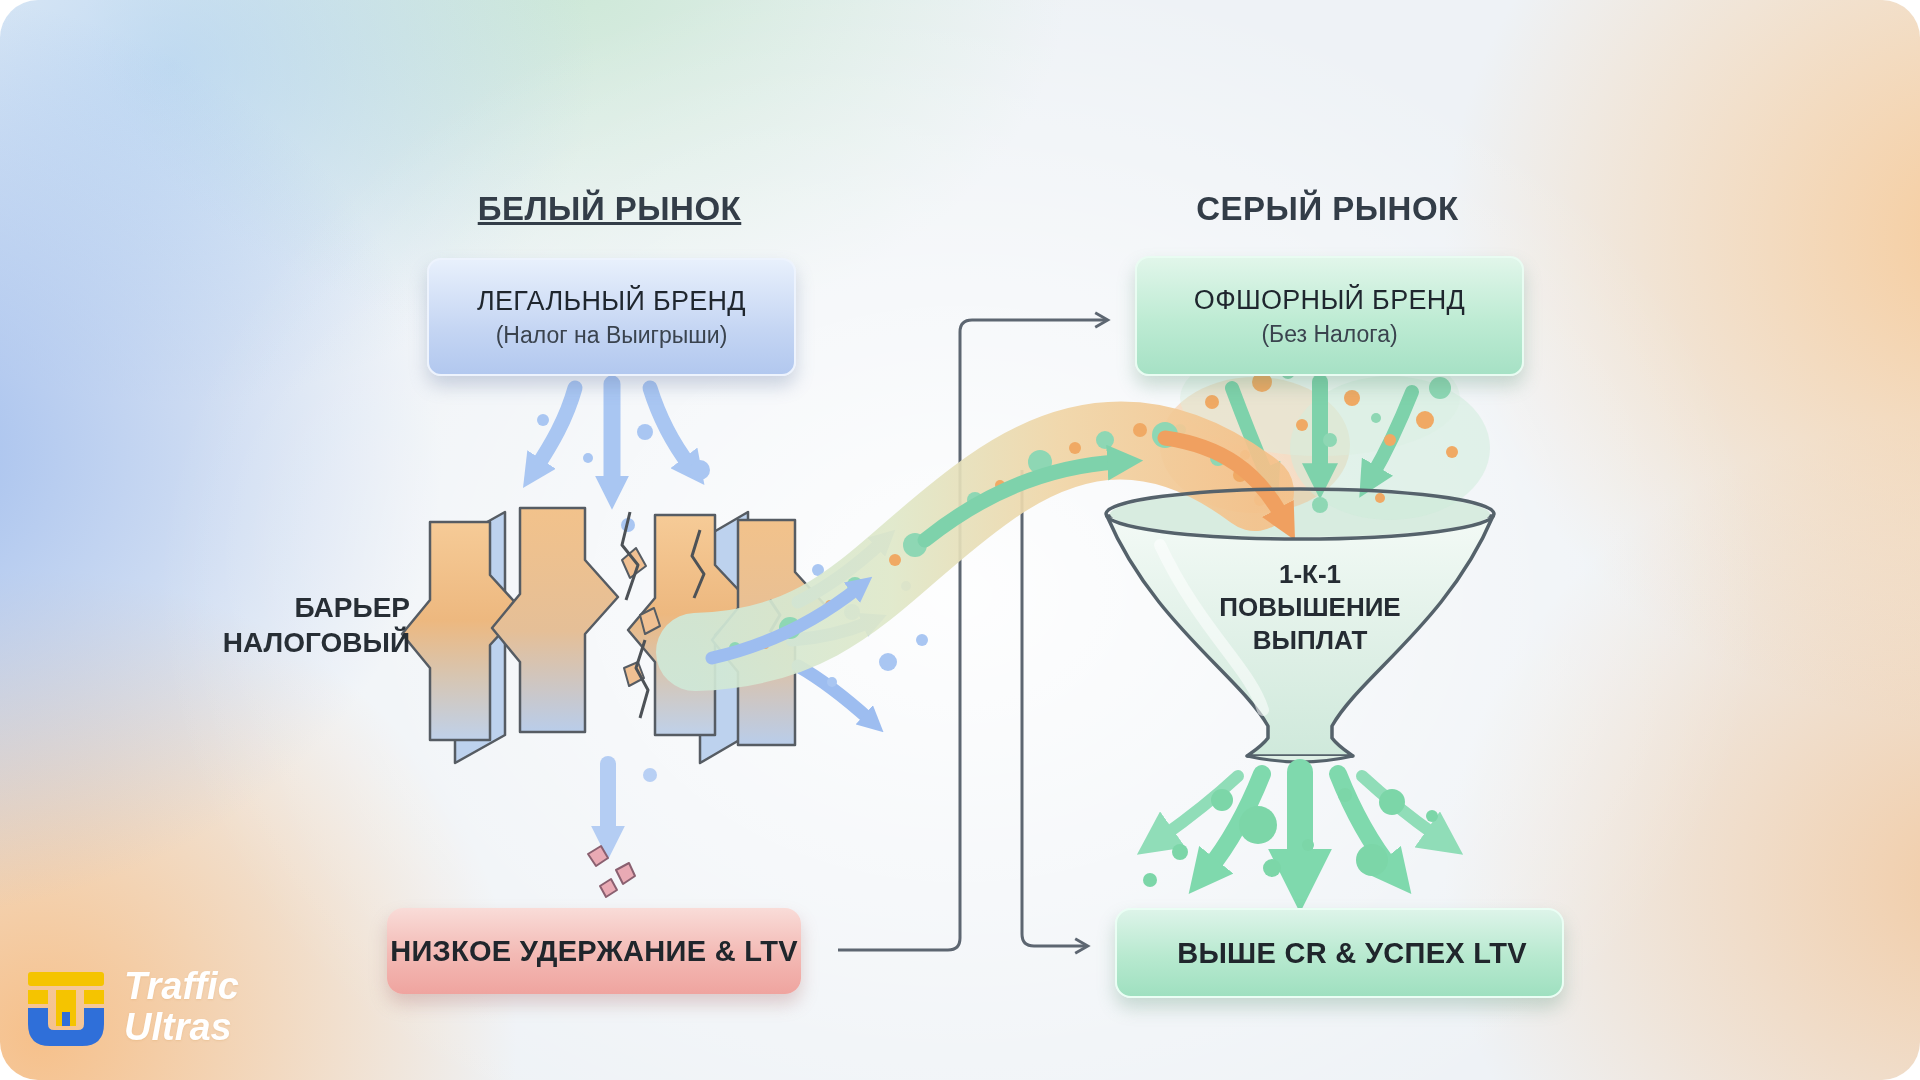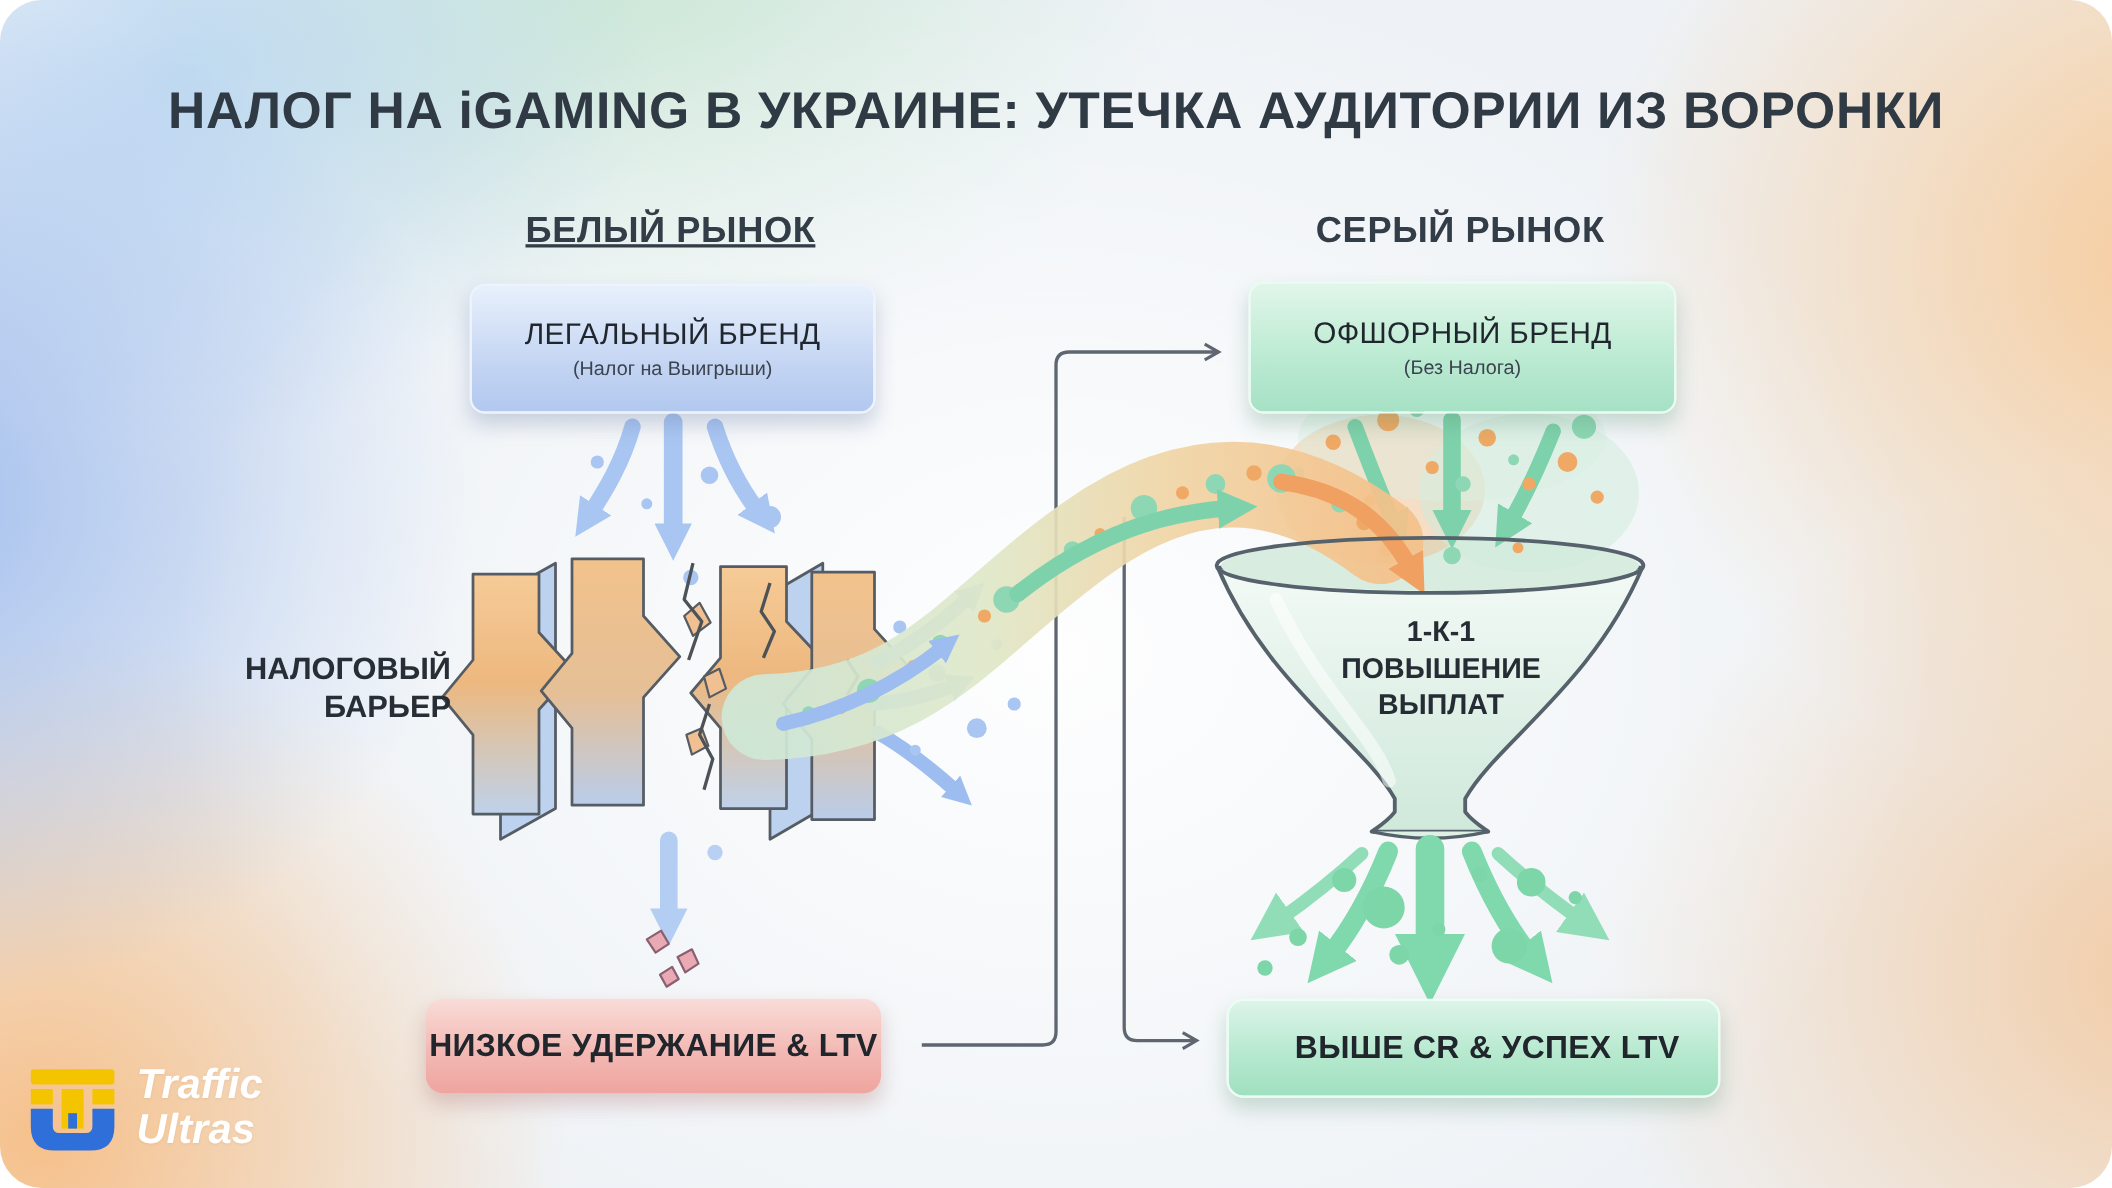--- a/index.html
+++ b/index.html
@@ -30,21 +30,21 @@
   .green-card{left:1135px;top:256px;width:385px;height:116px;
              background:linear-gradient(180deg,#e1f6ea 0%,#bdeBD3 55%,#a6e1c5 100%);
              border:2px solid #e9fcf2;box-shadow:0 10px 18px rgba(84,140,110,.28);}
   .pink-card{left:387px;top:908px;width:414px;height:86px;border-radius:16px;
              background:linear-gradient(180deg,#f9dcd8 0%,#f3b9b4 55%,#efa49f 100%);
              border:2px solid #fcе9e6;box-shadow:0 10px 18px rgba(160,95,90,.28);}
   .mint-card{left:1115px;top:908px;width:420px;height:86px;border-radius:16px;
              background:linear-gradient(180deg,#ddf4e9 0%,#b7e9cf 55%,#9fe0c0 100%);
              border:2px solid #eafef4;box-shadow:0 10px 18px rgba(84,140,110,.28);padding-left:25px;}
   .card-title{font-size:27px;font-weight:normal;color:#1f262e;letter-spacing:.3px;}
-  .card-sub{font-size:18px;color:#3a434e;margin-top:5px;}
+  .card-sub{font-size:23px;color:#3a434e;margin-top:5px;}
   .bottom-label{font-size:29px;font-weight:bold;color:#20262c;letter-spacing:.3px;}
   .barrier-label{position:absolute;left:170px;top:590px;width:240px;text-align:right;
                  font-size:28px;line-height:35px;font-weight:bold;color:#272e35;}
   .barrier-label span{display:block;}
   .funnel-label{position:absolute;left:1205px;top:558px;width:210px;text-align:center;
                 font-size:26px;line-height:33px;font-weight:bold;color:#252c33;}
   .funnel-label span{display:block;}
   .logo{position:absolute;left:24px;top:966px;display:flex;align-items:flex-start;gap:16px;}
   .logo-mark{width:84px;height:84px;}
   .logo-text{font-size:38px;line-height:41px;font-weight:bold;color:#ffffff;
@@ -249,21 +249,20 @@
       <circle cx="1272" cy="868" r="9"></circle>
             <circle cx="1345" cy="795" r="7"></circle>
       <circle cx="1392" cy="802" r="13"></circle>
             <circle cx="1432" cy="816" r="6"></circle>
       <circle cx="1372" cy="860" r="16"></circle>
             <circle cx="1308" cy="845" r="6"></circle>
     </g>
   </g>
 </svg>
 
-<h1 class="title">НАЛОГ НА iGAMING В УКРАИНЕ: УТЕЧКА АУДИТОРИИ ИЗ ВОРОНКИ</h1>
 
 <div class="col-header white">БЕЛЫЙ РЫНОК</div>
 <div class="col-header grey">СЕРЫЙ РЫНОК</div>
 
 <div class="info-card blue-card">
   <div class="card-title">ЛЕГАЛЬНЫЙ БРЕНД</div>
   <div class="card-sub">(Налог на Выигрыши)</div>
 </div>
 
 <div class="info-card green-card">
@@ -273,22 +272,22 @@
 
 <div class="info-card pink-card">
   <div class="bottom-label">НИЗКОЕ УДЕРЖАНИЕ &amp; LTV</div>
 </div>
 
 <div class="info-card mint-card">
   <div class="bottom-label">ВЫШЕ CR &amp; УСПЕХ LTV</div>
 </div>
 
 <div class="barrier-label">
+  <span>БАРЬЕР</span>
   <span>НАЛОГОВЫЙ</span>
-  <span>БАРЬЕР</span>
 </div>
 
 <div class="funnel-label">
   <span>1-К-1</span>
   <span>ПОВЫШЕНИЕ</span>
   <span>ВЫПЛАТ</span>
 </div>
 
 <div class="logo">
   <svg class="logo-mark" viewBox="0 0 84 84" aria-hidden="true">

